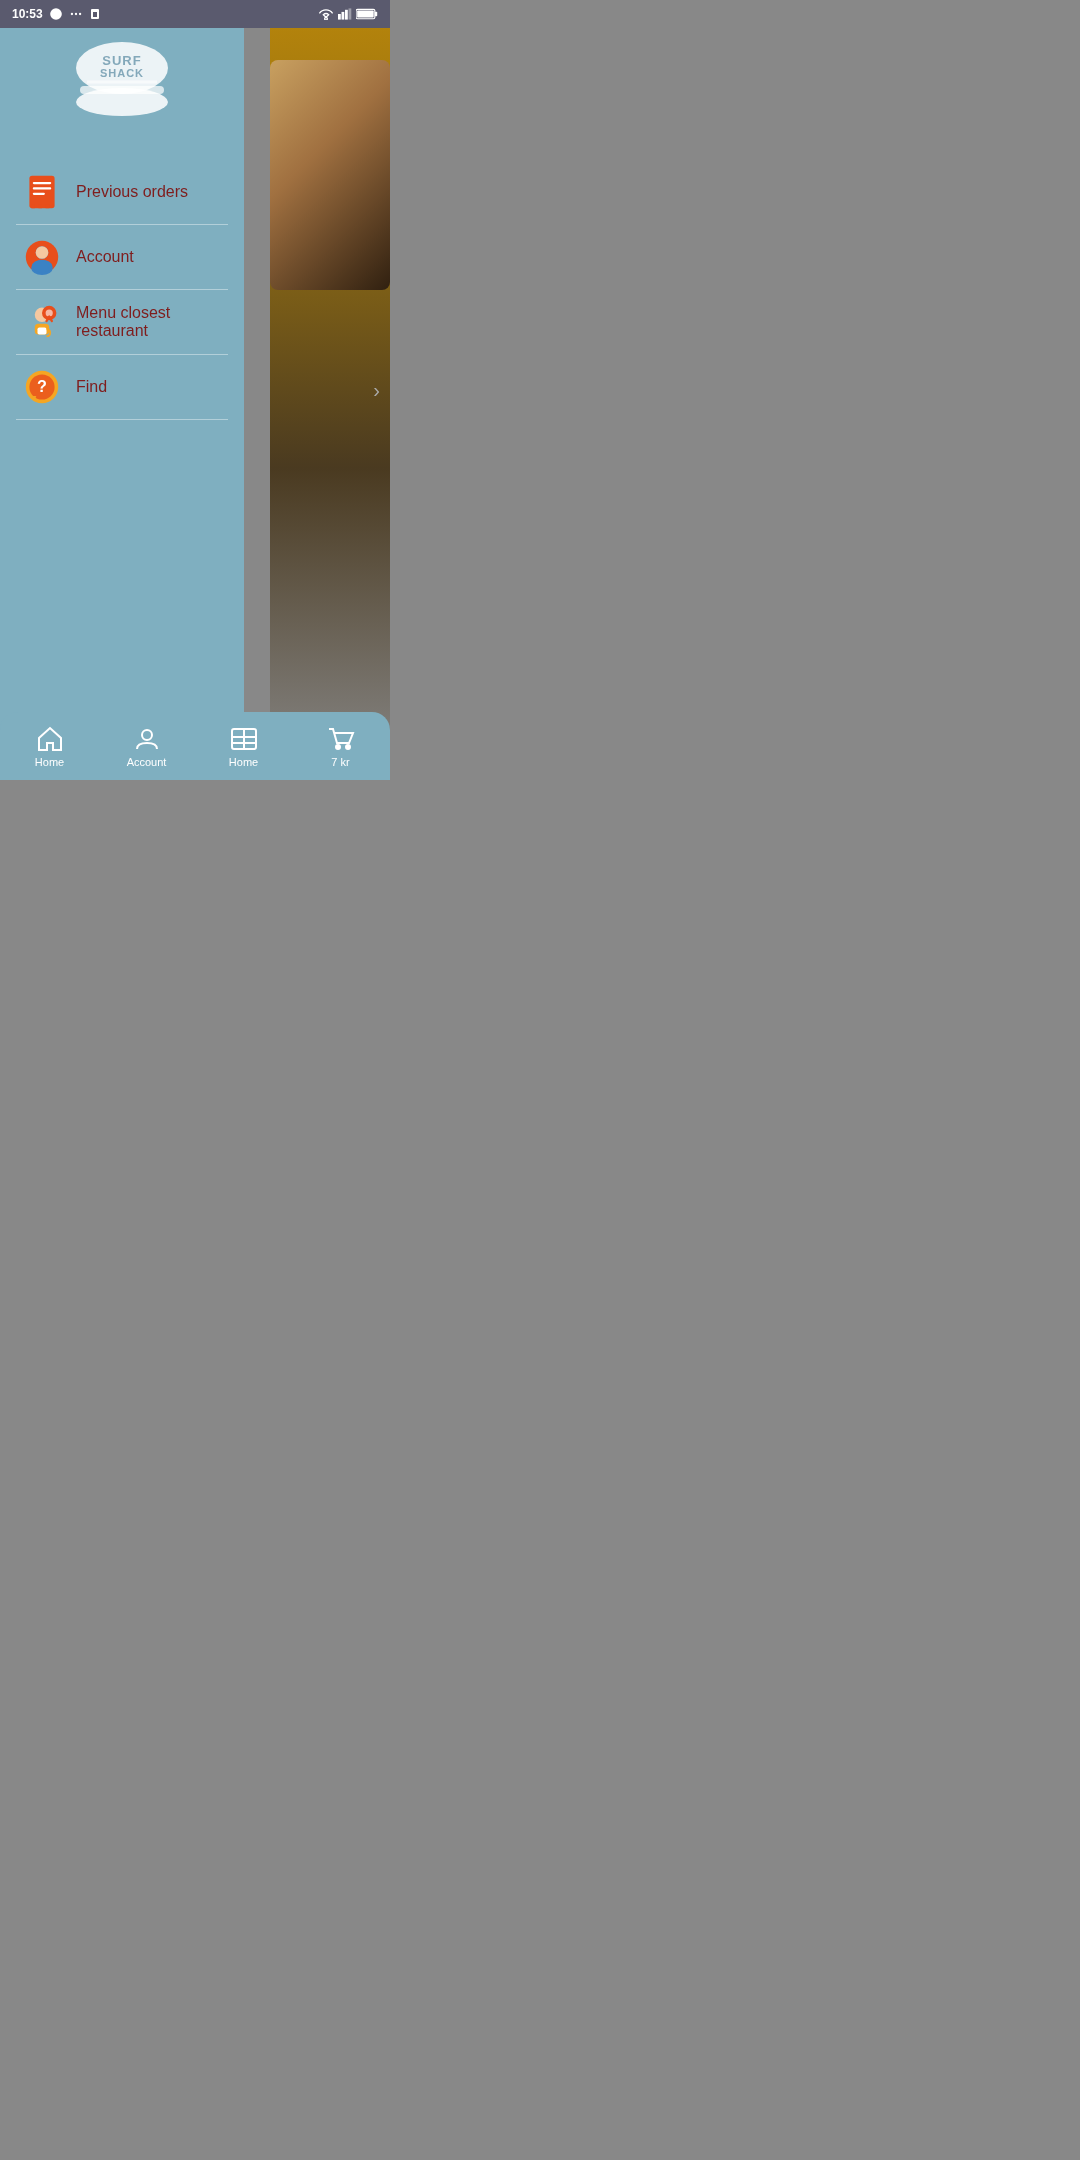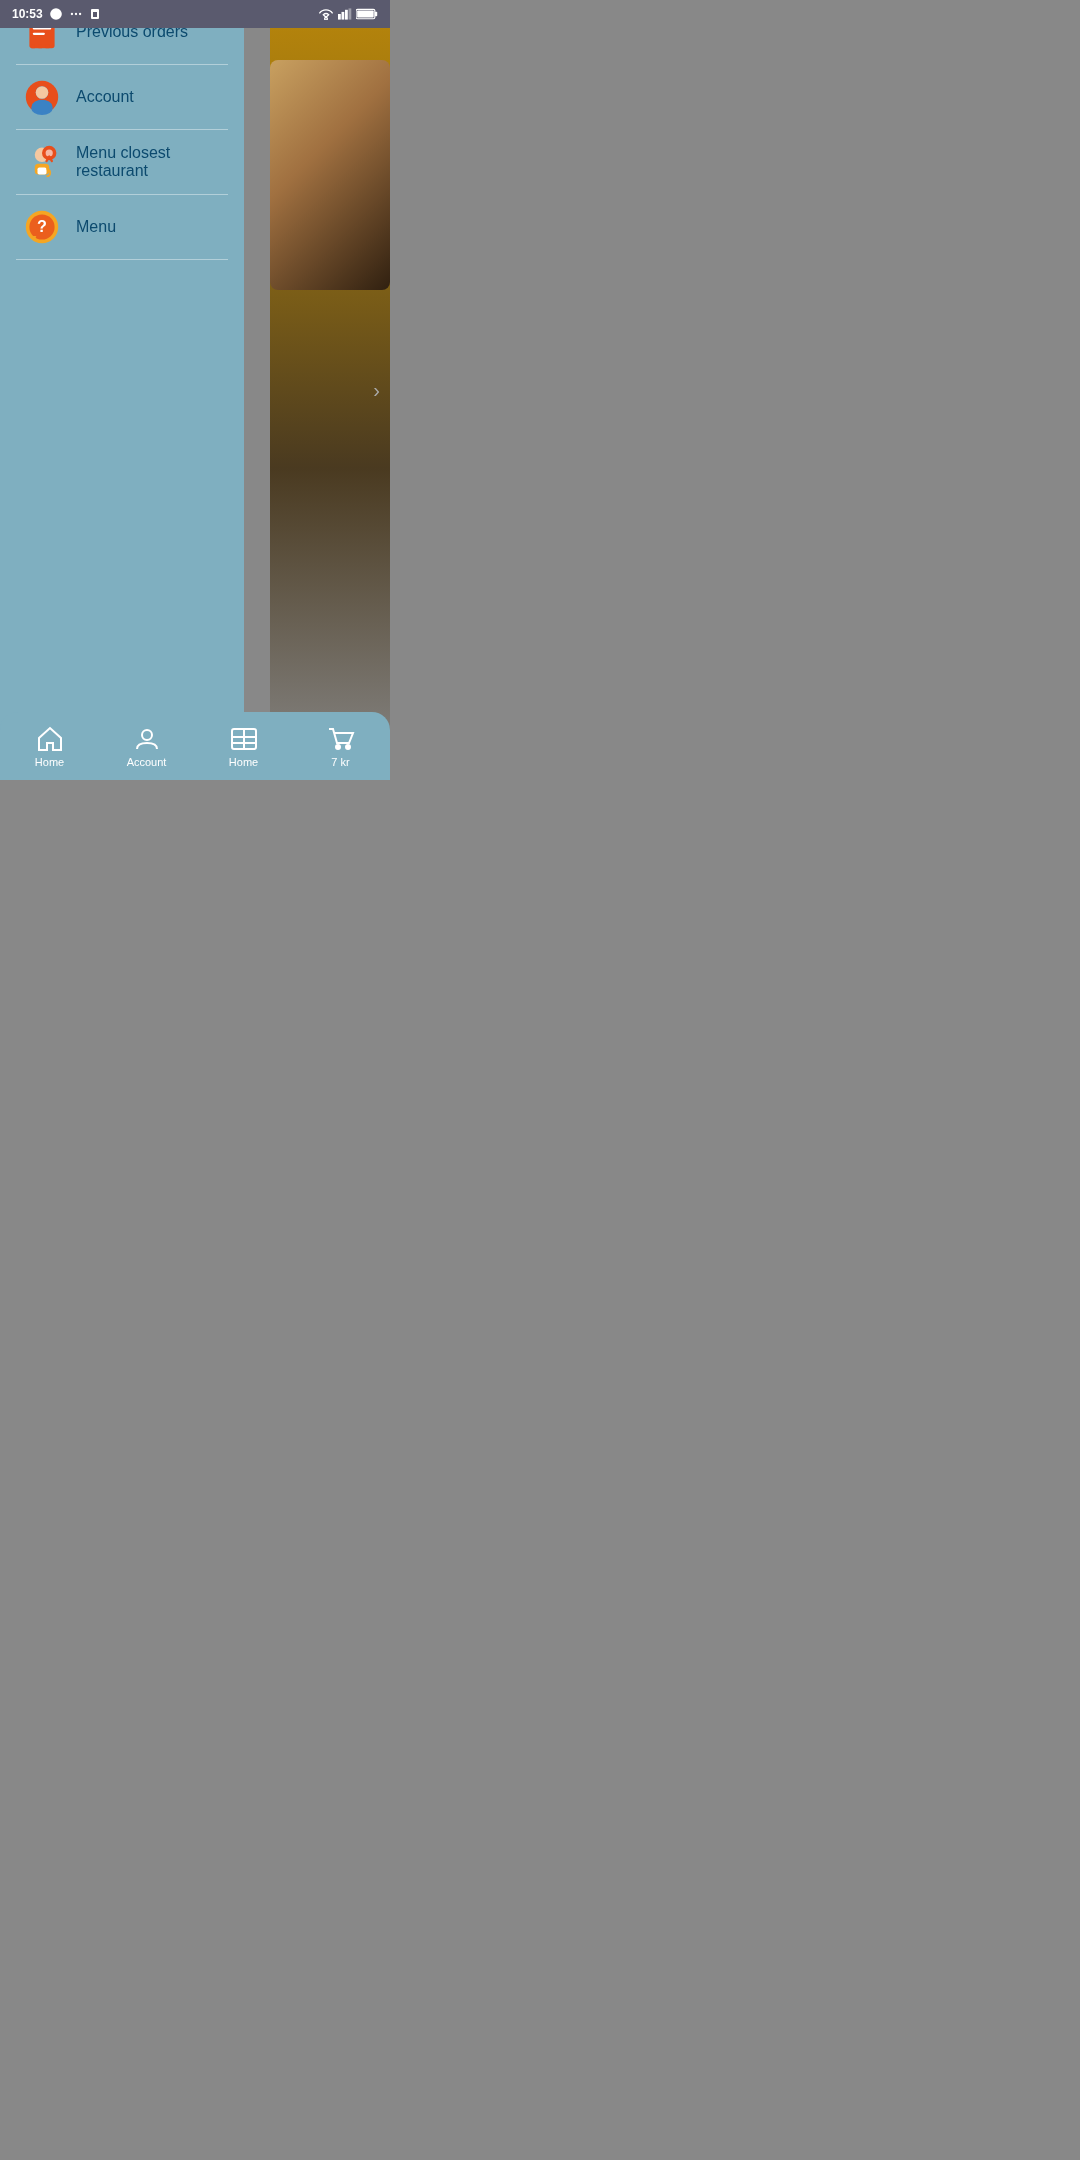--- a/index.html
+++ b/index.html
@@ -99,21 +99,21 @@
     }
     .menu-item:last-child {
       border-bottom: 1px solid rgba(255,255,255,0.4);
     }
     .menu-icon {
       width: 36px;
       height: 36px;
       flex-shrink: 0;
     }
     .menu-label {
-      color: #0c4a6e;
+      color: #7f1d1d;
       font-size: 16px;
       font-weight: 400;
     }
 
     
     .trueapp-logo {
       padding: 16px 0 24px;
       display: flex;
       align-items: center;
       gap: 8px;
@@ -198,20 +198,35 @@
   </div>
 </div>
 
 <div class="background-right">
   <div class="background-right-inner"></div>
 </div>
 <span class="chevron-right">›</span>
 
 <div class="drawer">
 
+  <div class="logo-area">
+    <svg class="logo-svg" viewBox="0 0 120 100">
+
+      <ellipse cx="60" cy="28" rx="46" ry="26" fill="rgba(255,255,255,0.85)"></ellipse>
+
+      <line x1="25" y1="42" x2="95" y2="42" stroke="rgba(255,255,255,0.6)" stroke-width="3"></line>
+
+      <rect x="18" y="46" width="84" height="8" rx="4" fill="rgba(255,255,255,0.7)"></rect>
+
+      <ellipse cx="60" cy="62" rx="46" ry="14" fill="rgba(255,255,255,0.85)"></ellipse>
+
+      <text x="60" y="25" text-anchor="middle" fill="rgba(120,160,180,0.9)" font-size="13" font-weight="900" font-family="Arial" letter-spacing="1">SURF</text>
+      <text x="60" y="37" text-anchor="middle" fill="rgba(120,160,180,0.9)" font-size="11" font-weight="900" font-family="Arial" letter-spacing="1">SHACK</text>
+    </svg>
+  </div>
 
   <div class="menu-list">
 
     <div class="menu-item">
       <svg class="menu-icon" viewBox="0 0 40 40">
         <rect x="6" y="2" width="28" height="36" rx="3" fill="#e84e1b"></rect>
         <line x1="11" y1="10" x2="29" y2="10" stroke="white" stroke-width="2.5" stroke-linecap="round"></line>
         <line x1="11" y1="16" x2="29" y2="16" stroke="white" stroke-width="2.5" stroke-linecap="round"></line>
         <line x1="11" y1="22" x2="22" y2="22" stroke="white" stroke-width="2.5" stroke-linecap="round"></line>
         <rect x="8" y="34" width="4" height="4" fill="#e84e1b"></rect>
@@ -252,21 +267,21 @@
 
 
     <div class="menu-item">
       <svg class="menu-icon" viewBox="0 0 40 40">
         <circle cx="20" cy="20" r="18" fill="#f5a623"></circle>
         <circle cx="20" cy="20" r="14" fill="#e84e1b" opacity="0.8"></circle>
         <text x="20" y="26" text-anchor="middle" fill="white" font-size="18" font-weight="bold" font-family="Arial">?</text>
 
         <path d="M10 30 Q8 36 14 34 Q12 31 14 30z" fill="#f5a623"></path>
       </svg>
-      <span class="menu-label">Menu</span>
+      <span class="menu-label">Find</span>
     </div>
   </div>
 
   <div class="trueapp-logo">
     <svg class="trueapp-diamond" viewBox="0 0 40 40">
       <rect x="5" y="5" width="30" height="30" rx="4" fill="#f5c030" transform="rotate(45 20 20)"></rect>
       <rect x="8" y="8" width="24" height="24" rx="3" fill="#2a2a2a" transform="rotate(45 20 20)"></rect>
       <path d="M14 20 L20 12 L26 20 L20 28z" fill="white" opacity="0.8"></path>
     </svg>
     <div class="trueapp-text">

